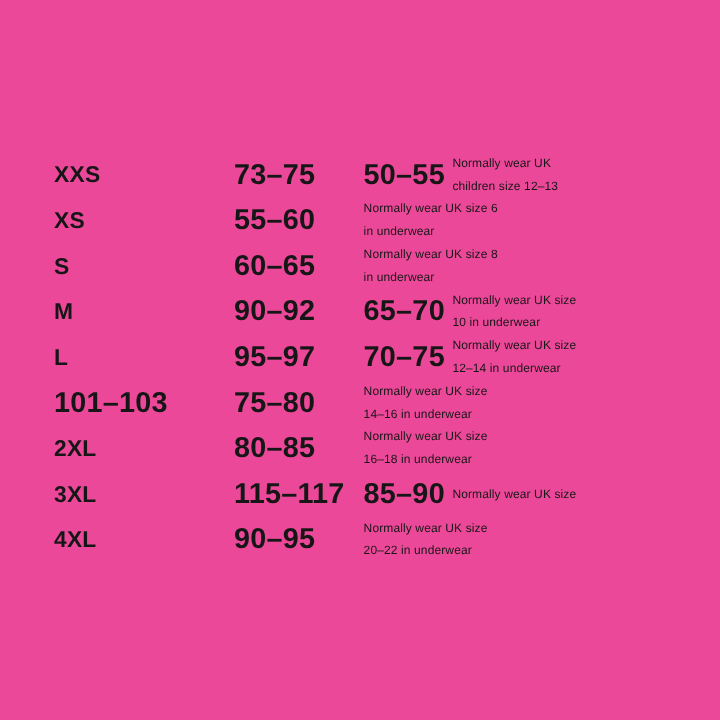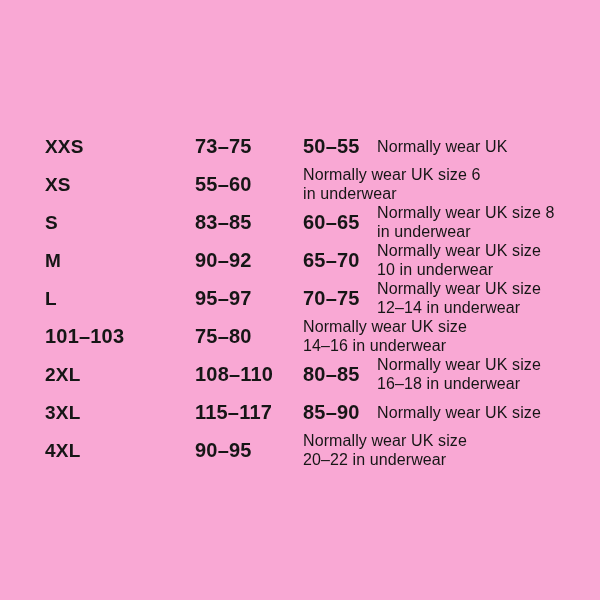--- a/index.html
+++ b/index.html
@@ -4,21 +4,21 @@
 <style>
   html, body {
     margin: 0;
     padding: 0;
     background: #ffffff;
   }
   .screen {
     position: relative;
     width: 600px;
     height: 600px;
-    background: #f9a8d4;
+    background: #ec4899;
     overflow: hidden;
     font-family: "Liberation Sans", sans-serif;
     color: #161616;
   }
   .size-table {
     position: absolute;
     left: 45px;
     top: 127px;
     width: 505px;
   }
@@ -28,27 +28,27 @@
     height: 38px;
     align-items: center;
   }
   .cell-size {
     font-size: 19px;
     font-weight: 700;
     letter-spacing: 0.2px;
     line-height: 19px;
   }
   .cell-range {
-    font-size: 20px;
+    font-size: 24px;
     font-weight: 700;
     letter-spacing: 0.2px;
     line-height: 18px;
   }
   .cell-desc {
-    font-size: 16px;
+    font-size: 10px;
     font-weight: 400;
     line-height: 19px;
     letter-spacing: 0.1px;
     align-self: center;
   }
   .desc-line {
     white-space: nowrap;
   }
 </style>
 </head>
@@ -56,35 +56,35 @@
 
 <div class="screen">
   <div class="size-table">
 
     <div class="size-row">
       <div class="cell-size">XXS</div>
       <div class="cell-range">73–75</div>
       <div class="cell-range">50–55</div>
       <div class="cell-desc">
         <div class="desc-line">Normally wear UK</div>
+        <div class="desc-line">children size 12–13</div>
       </div>
     </div>
 
     <div class="size-row">
       <div class="cell-size">XS</div>
       <div class="cell-range">55–60</div>
       <div class="cell-desc">
         <div class="desc-line">Normally wear UK size 6</div>
         <div class="desc-line">in underwear</div>
       </div>
     </div>
 
     <div class="size-row">
       <div class="cell-size">S</div>
-      <div class="cell-range">83–85</div>
       <div class="cell-range">60–65</div>
       <div class="cell-desc">
         <div class="desc-line">Normally wear UK size 8</div>
         <div class="desc-line">in underwear</div>
       </div>
     </div>
 
     <div class="size-row">
       <div class="cell-size">M</div>
       <div class="cell-range">90–92</div>
@@ -109,21 +109,20 @@
       <div class="cell-range">101–103</div>
       <div class="cell-range">75–80</div>
       <div class="cell-desc">
         <div class="desc-line">Normally wear UK size</div>
         <div class="desc-line">14–16 in underwear</div>
       </div>
     </div>
 
     <div class="size-row">
       <div class="cell-size">2XL</div>
-      <div class="cell-range">108–110</div>
       <div class="cell-range">80–85</div>
       <div class="cell-desc">
         <div class="desc-line">Normally wear UK size</div>
         <div class="desc-line">16–18 in underwear</div>
       </div>
     </div>
 
     <div class="size-row">
       <div class="cell-size">3XL</div>
       <div class="cell-range">115–117</div>

